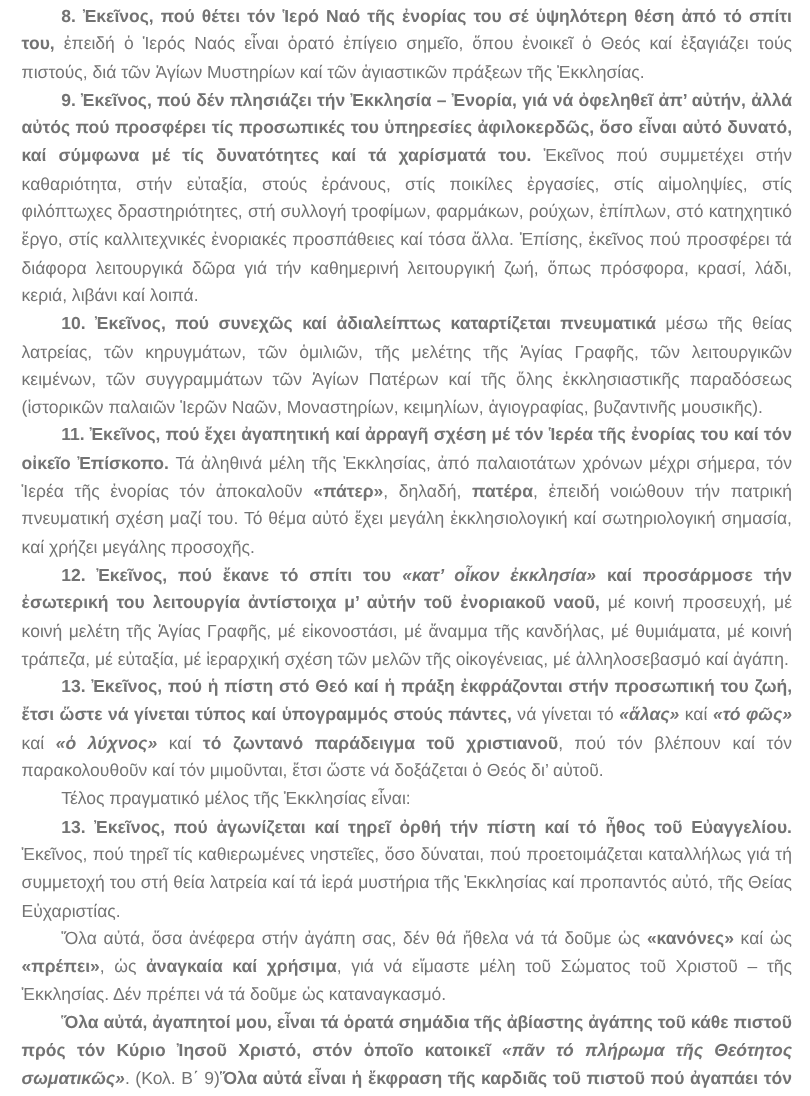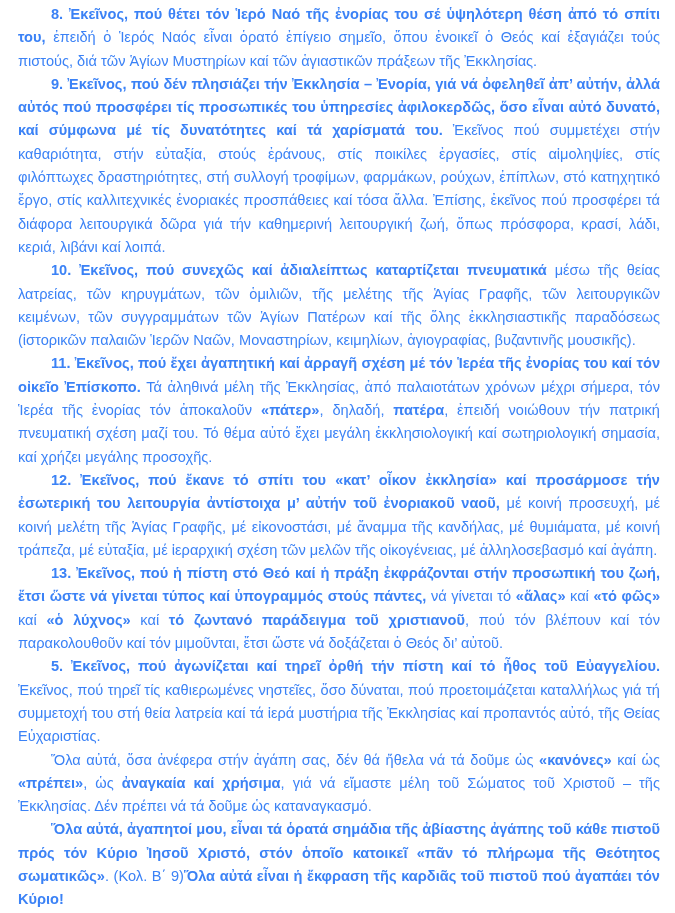--- a/index.html
+++ b/index.html
@@ -5,42 +5,43 @@
   html, body {
     margin: 0; padding: 0;
     width: 675px; height: 913px;
     background: #ffffff;
     overflow: hidden;
   }
   .page {
     box-sizing: border-box;
     width: 675px; height: 913px;
     padding: 3px 15px 0 18px;
-    color: #3b82f6;
+    color: #737373;
     font-family: "Liberation Sans", "DejaVu Sans", sans-serif;
     font-size: 14.6px;
     line-height: 23.3px;
   }
   p.body {
     margin: 0;
     text-align: justify;
     text-indent: 33px;
   }
   .bold   { font-weight: 700; }
-  .italic { }
+  .italic { font-style: italic; }
   .under  { text-underline-offset: 3px; }
 </style>
 </head>
 <body>
 
 <main class="page">
   <div>
       <p class="body"><span class="bold">8. Ἐκεῖνος, πού θέτει τόν Ἱερό Ναό τῆς ἐνορίας του σέ ὑψηλότερη θέση ἀπό τό σπίτι του, </span><span class="">ἐπειδή ὁ Ἱερός Ναός εἶναι ὁρατό ἐπίγειο σημεῖο, ὅπου ἐνοικεῖ ὁ Θεός καί ἐξαγιάζει τούς πιστούς, διά τῶν Ἁγίων Μυστηρίων καί τῶν ἁγιαστικῶν πράξεων τῆς Ἐκκλησίας.</span></p>
       <p class="body"><span class="bold">9. Ἐκεῖνος, πού δέν πλησιάζει τήν Ἐκκλησία – Ἐνορία, γιά νά ὀφεληθεῖ ἀπ’ αὐτήν, ἀλλά αὐτός πού προσφέρει τίς προσωπικές του ὑπηρεσίες ἀφιλοκερδῶς, ὅσο εἶναι αὐτό δυνατό, καί σύμφωνα μέ τίς δυνατότητες καί τά χαρίσματά του. </span><span class="">Ἐκεῖνος πού συμμετέχει στήν καθαριότητα, στήν εὐταξία, στούς ἐράνους, στίς ποικίλες ἐργασίες, στίς αἱμοληψίες, στίς φιλόπτωχες δραστηριότητες, στή συλλογή τροφίμων, φαρμάκων, ρούχων, ἐπίπλων, στό κατηχητικό ἔργο, στίς καλλιτεχνικές ἐνοριακές προσπάθειες καί τόσα ἄλλα. Ἐπίσης, ἐκεῖνος πού προσφέρει τά διάφορα λειτουργικά δῶρα γιά τήν καθημερινή λειτουργική ζωή, ὅπως πρόσφορα, κρασί, λάδι, κεριά, λιβάνι καί λοιπά.</span></p>
       <p class="body"><span class="bold">10. Ἐκεῖνος, πού συνεχῶς καί ἀδιαλείπτως καταρτίζεται πνευματικά </span><span class="">μέσω τῆς θείας λατρείας, τῶν κηρυγμάτων, τῶν ὁμιλιῶν, τῆς μελέτης τῆς Ἁγίας Γραφῆς, τῶν λειτουργικῶν κειμένων, τῶν συγγραμμάτων τῶν Ἁγίων Πατέρων καί τῆς ὅλης ἐκκλησιαστικῆς παραδόσεως (ἱστορικῶν παλαιῶν Ἱερῶν Ναῶν, Μοναστηρίων, κειμηλίων, ἁγιογραφίας, βυζαντινῆς μουσικῆς).</span></p>
       <p class="body"><span class="bold">11. Ἐκεῖνος, πού ἔχει ἀγαπητική καί ἀρραγῆ σχέση μέ τόν Ἱερέα τῆς ἐνορίας του καί τόν οἰκεῖο Ἐπίσκοπο. </span><span class="">Τά ἀληθινά μέλη τῆς Ἐκκλησίας, ἀπό παλαιοτάτων χρόνων μέχρι σήμερα, τόν Ἱερέα τῆς ἐνορίας τόν ἀποκαλοῦν </span><span class="bold">«πάτερ»</span><span class="">, δηλαδή, </span><span class="bold">πατέρα</span><span class="">, ἐπειδή νοιώθουν τήν πατρική πνευματική σχέση μαζί του. Τό θέμα αὐτό ἔχει μεγάλη ἐκκλησιολογική καί σωτηριολογική σημασία, καί χρήζει μεγάλης προσοχῆς.</span></p>
       <p class="body"><span class="bold">12. Ἐκεῖνος, πού ἔκανε τό σπίτι του </span><span class="bold italic">«κατ’ οἶκον ἐκκλησία»</span><span class="bold"> καί προσάρμοσε τήν ἐσωτερική του λειτουργία ἀντίστοιχα μ’ αὐτήν τοῦ ἐνοριακοῦ ναοῦ, </span><span class="">μέ κοινή προσευχή, μέ κοινή μελέτη τῆς Ἁγίας Γραφῆς, μέ εἰκονοστάσι, μέ ἄναμμα τῆς κανδήλας, μέ θυμιάματα, μέ κοινή τράπεζα, μέ εὐταξία, μέ ἱεραρχική σχέση τῶν μελῶν τῆς οἰκογένειας, μέ ἀλληλοσεβασμό καί ἀγάπη.</span></p>
       <p class="body"><span class="bold">13. Ἐκεῖνος, πού ἡ πίστη στό Θεό καί ἡ πράξη ἐκφράζονται στήν προσωπική του ζωή, ἔτσι ὥστε νά γίνεται τύπος καί ὑπογραμμός στούς πάντες, </span><span class="">νά γίνεται τό </span><span class="bold italic">«ἅλας»</span><span class=""> καί </span><span class="bold italic">«τό φῶς»</span><span class=""> καί </span><span class="bold italic">«ὁ λύχνος»</span><span class=""> καί </span><span class="bold">τό ζωντανό παράδειγμα τοῦ χριστιανοῦ</span><span class="">, πού τόν βλέπουν καί τόν παρακολουθοῦν καί τόν μιμοῦνται, ἔτσι ὥστε νά δοξάζεται ὁ Θεός δι’ αὐτοῦ.</span></p>
-      <p class="body"><span class="bold">5. Ἐκεῖνος, πού ἀγωνίζεται καί τηρεῖ ὀρθή τήν πίστη καί τό ἦθος τοῦ Εὐαγγελίου. </span><span class="">Ἐκεῖνος, πού τηρεῖ τίς καθιερωμένες νηστεῖες, ὅσο δύναται, πού προετοιμάζεται καταλλήλως γιά τή συμμετοχή του στή θεία λατρεία καί τά ἱερά μυστήρια τῆς Ἐκκλησίας καί προπαντός αὐτό, τῆς Θείας Εὐχαριστίας.</span></p>
+      <p class="body"><span class="">Τέλος πραγματικό μέλος τῆς Ἐκκλησίας εἶναι:</span></p>
+      <p class="body"><span class="bold">13. Ἐκεῖνος, πού ἀγωνίζεται καί τηρεῖ ὀρθή τήν πίστη καί τό ἦθος τοῦ Εὐαγγελίου. </span><span class="">Ἐκεῖνος, πού τηρεῖ τίς καθιερωμένες νηστεῖες, ὅσο δύναται, πού προετοιμάζεται καταλλήλως γιά τή συμμετοχή του στή θεία λατρεία καί τά ἱερά μυστήρια τῆς Ἐκκλησίας καί προπαντός αὐτό, τῆς Θείας Εὐχαριστίας.</span></p>
       <p class="body"><span class="">Ὅλα αὐτά, ὅσα ἀνέφερα στήν ἀγάπη σας, </span><span class="under">δέν θά ἤθελα νά τά δοῦμε ὡς </span><span class="bold under">«κανόνες»</span><span class="under"> καί ὡς </span><span class="bold under">«πρέπει»</span><span class="under">, ὡς </span><span class="bold under">ἀναγκαία καί χρήσιμα</span><span class="under">, γιά νά εἴμαστε μέλη τοῦ Σώματος τοῦ Χριστοῦ – τῆς Ἐκκλησίας. Δέν πρέπει νά τά δοῦμε ὡς καταναγκασμό.</span></p>
       <p class="body"><span class="bold">Ὅλα αὐτά, ἀγαπητοί μου, εἶναι </span><span class="bold under">τά ὁρατά σημάδια τῆς ἀβίαστης ἀγάπης τοῦ κάθε πιστοῦ πρός τόν Κύριο Ἰησοῦ Χριστό,</span><span class="bold"> στόν ὁποῖο κατοικεῖ </span><span class="bold italic">«πᾶν τό πλήρωμα τῆς Θεότητος σωματικῶς»</span><span class="">. (Κολ. Β΄ 9)</span><span class="bold">Ὅλα αὐτά εἶναι </span><span class="bold under">ἡ ἔκφραση τῆς καρδιᾶς τοῦ πιστοῦ πού ἀγαπάει τόν Κύριο!</span></p>
     </div>
 </main>
 
 </body></html>

